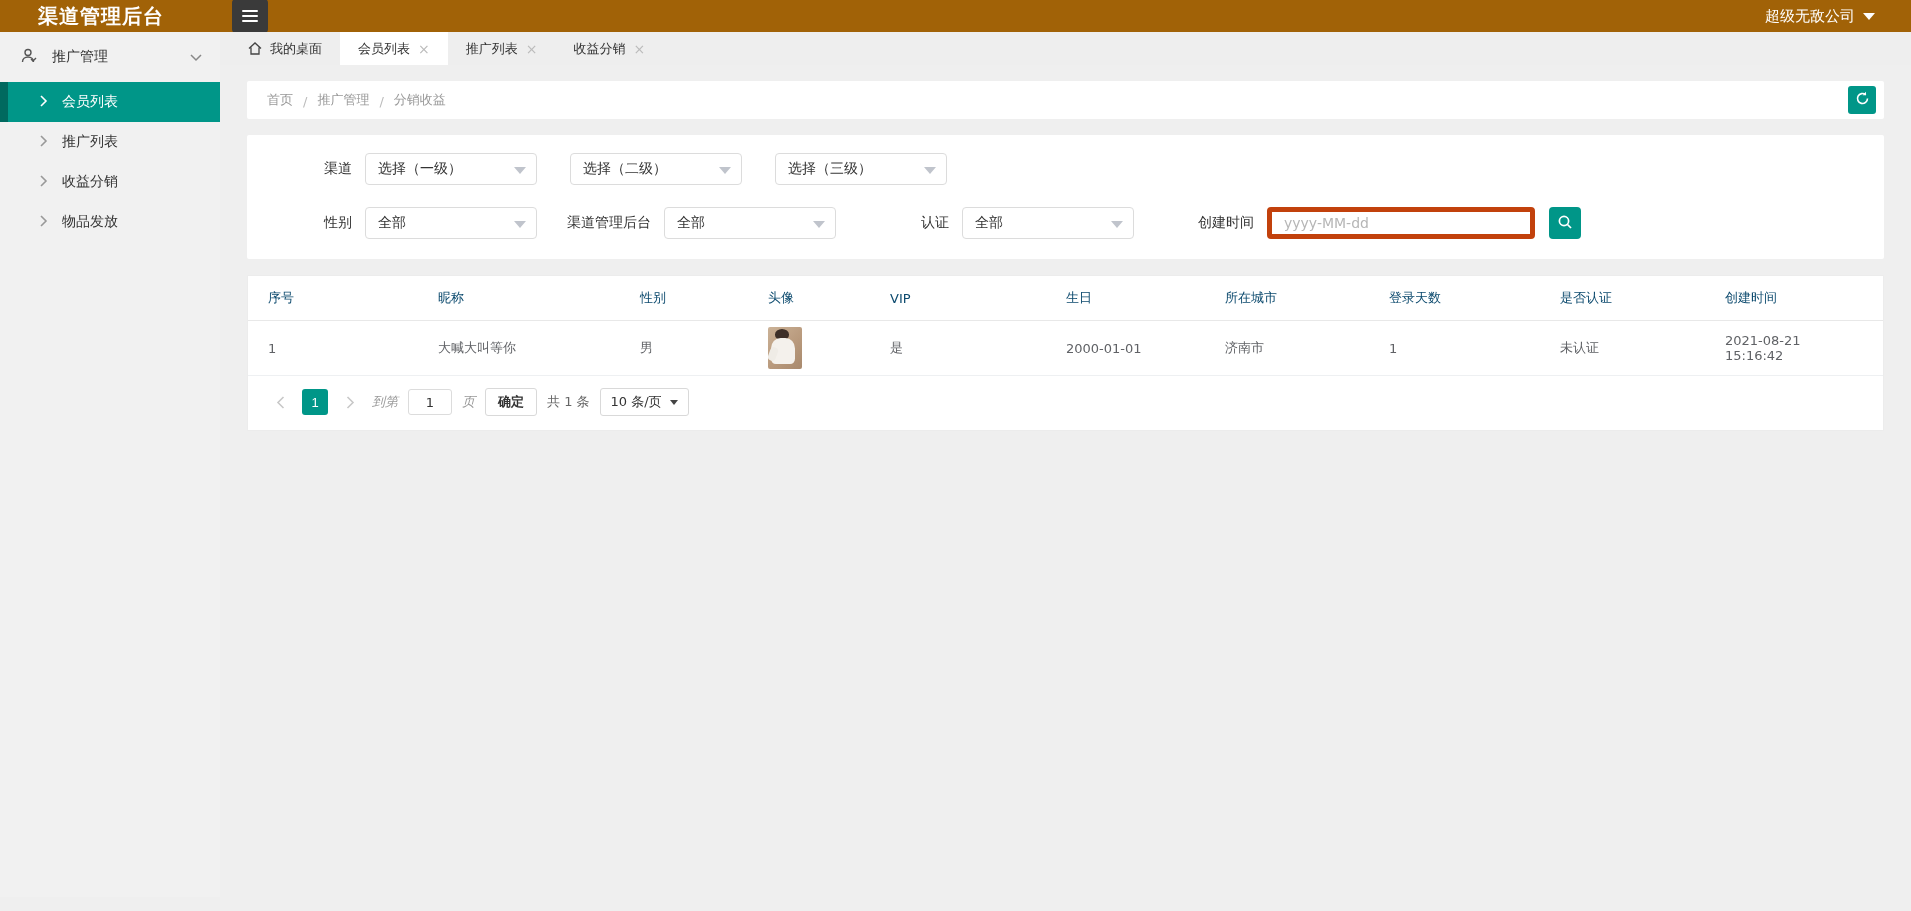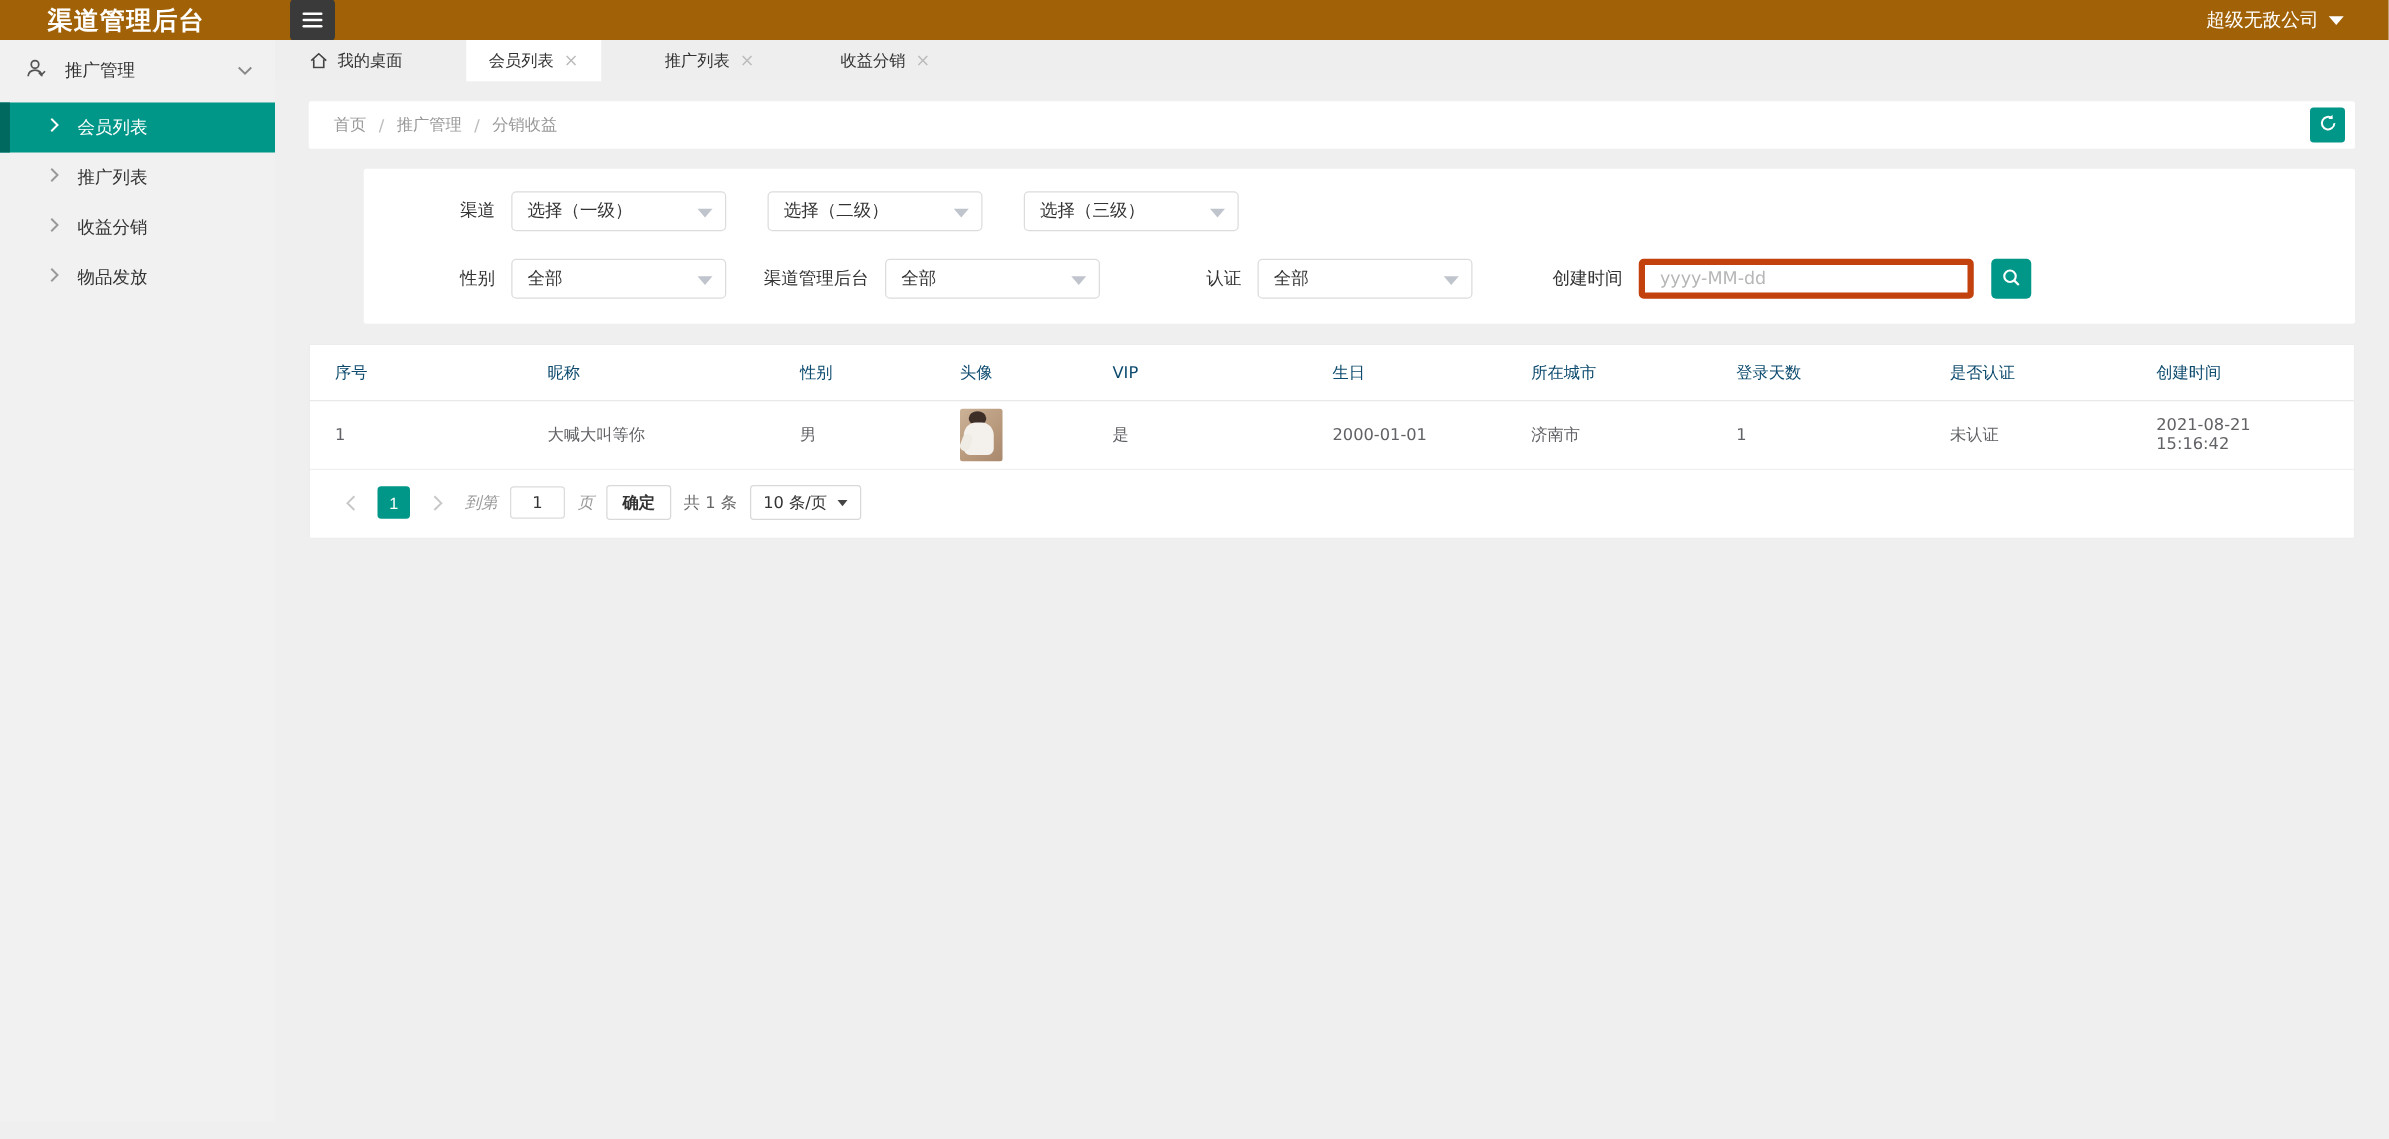--- a/index.html
+++ b/index.html
@@ -21,36 +21,36 @@
   .sidebar { width:220px; background:#f1f1f1; flex:none; }
   .side-group-header { height:50px; display:flex; align-items:center; padding:0 18px 0 20px; cursor:pointer; color:#333; }
   .side-group-header .glabel { margin-left:14px; font-size:14px; }
   .side-group-header .chev { margin-left:auto; }
   .side-item { height:40px; display:flex; align-items:center; padding-left:40px; cursor:pointer; color:#333; font-size:14px; position:relative; }
   .side-item .chev { margin-right:14px; }
   .side-item.active { background:#009688; color:#fff; }
   .side-item.active::before { content:""; position:absolute; left:0; top:0; bottom:0; width:8px; background:#00695f; }
   .main { flex:1; display:flex; flex-direction:column; background:#efefef; overflow:hidden; }
   
-  .tabbar { height:33px; display:flex; align-items:stretch; background:#eeeeee; padding-left:10px;gap:33px; }
+  .tabbar { height:33px; display:flex; align-items:stretch; background:#eeeeee; padding-left:10px; }
   .tab { display:flex; align-items:center; gap:8px; padding:0 18px; font-size:13px; color:#333; cursor:pointer; }
   .tab.active { background:#ffffff; }
   .tab .close { color:#bbb; font-size:14px; line-height:1; cursor:pointer; }
   .tab .home-ic { display:flex; }
   
   .content { flex:1; padding:16px 27px; overflow:hidden; }
   .panel { background:#fff; border-radius:2px; }
   .crumb-bar { height:38px; display:flex; align-items:center; padding:0 8px 0 20px; }
   .crumb { display:flex; align-items:flex-end; gap:10px; font-size:13px; color:#999; }
   .crumb span { cursor:pointer; }
   .crumb .sep { color:#bbb; cursor:default; }
   .refresh-btn { margin-left:auto; width:28px; height:28px; background:#009688; border:none; border-radius:3px;
     display:flex; align-items:center; justify-content:center; cursor:pointer; }
   
-  .filter-panel { margin-top:16px; padding:18px 16px 20px 0;margin-left:44px; }
+  .filter-panel { margin-top:16px; padding:18px 16px 20px 0; }
   .f-row { display:flex; align-items:center; height:32px; }
   .f-row + .f-row { margin-top:22px; }
   .f-label { text-align:right; padding-right:13px; font-size:14px; color:#333; flex:none; }
   .w118 { width:118px; } .w127 { width:127px; } .w126 { width:126px; } .w133 { width:133px; }
   .sel { position:relative; width:172px; height:32px; border:1px solid #dcdcdc; border-radius:4px; background:#fff;
     display:flex; align-items:center; padding:0 26px 0 12px; font-size:14px; color:#333; cursor:pointer; flex:none; }
   .sel + .sel { margin-left:33px; }
   .sel .caret { position:absolute; right:10px; top:13px; width:0; height:0;
     border-left:6px solid transparent; border-right:6px solid transparent; border-top:7px solid #c0c4cc; }
   .date-input { width:268px; height:32px; border:5px solid #c2410c; border-radius:4px; padding:0 12px; font-size:14px;

